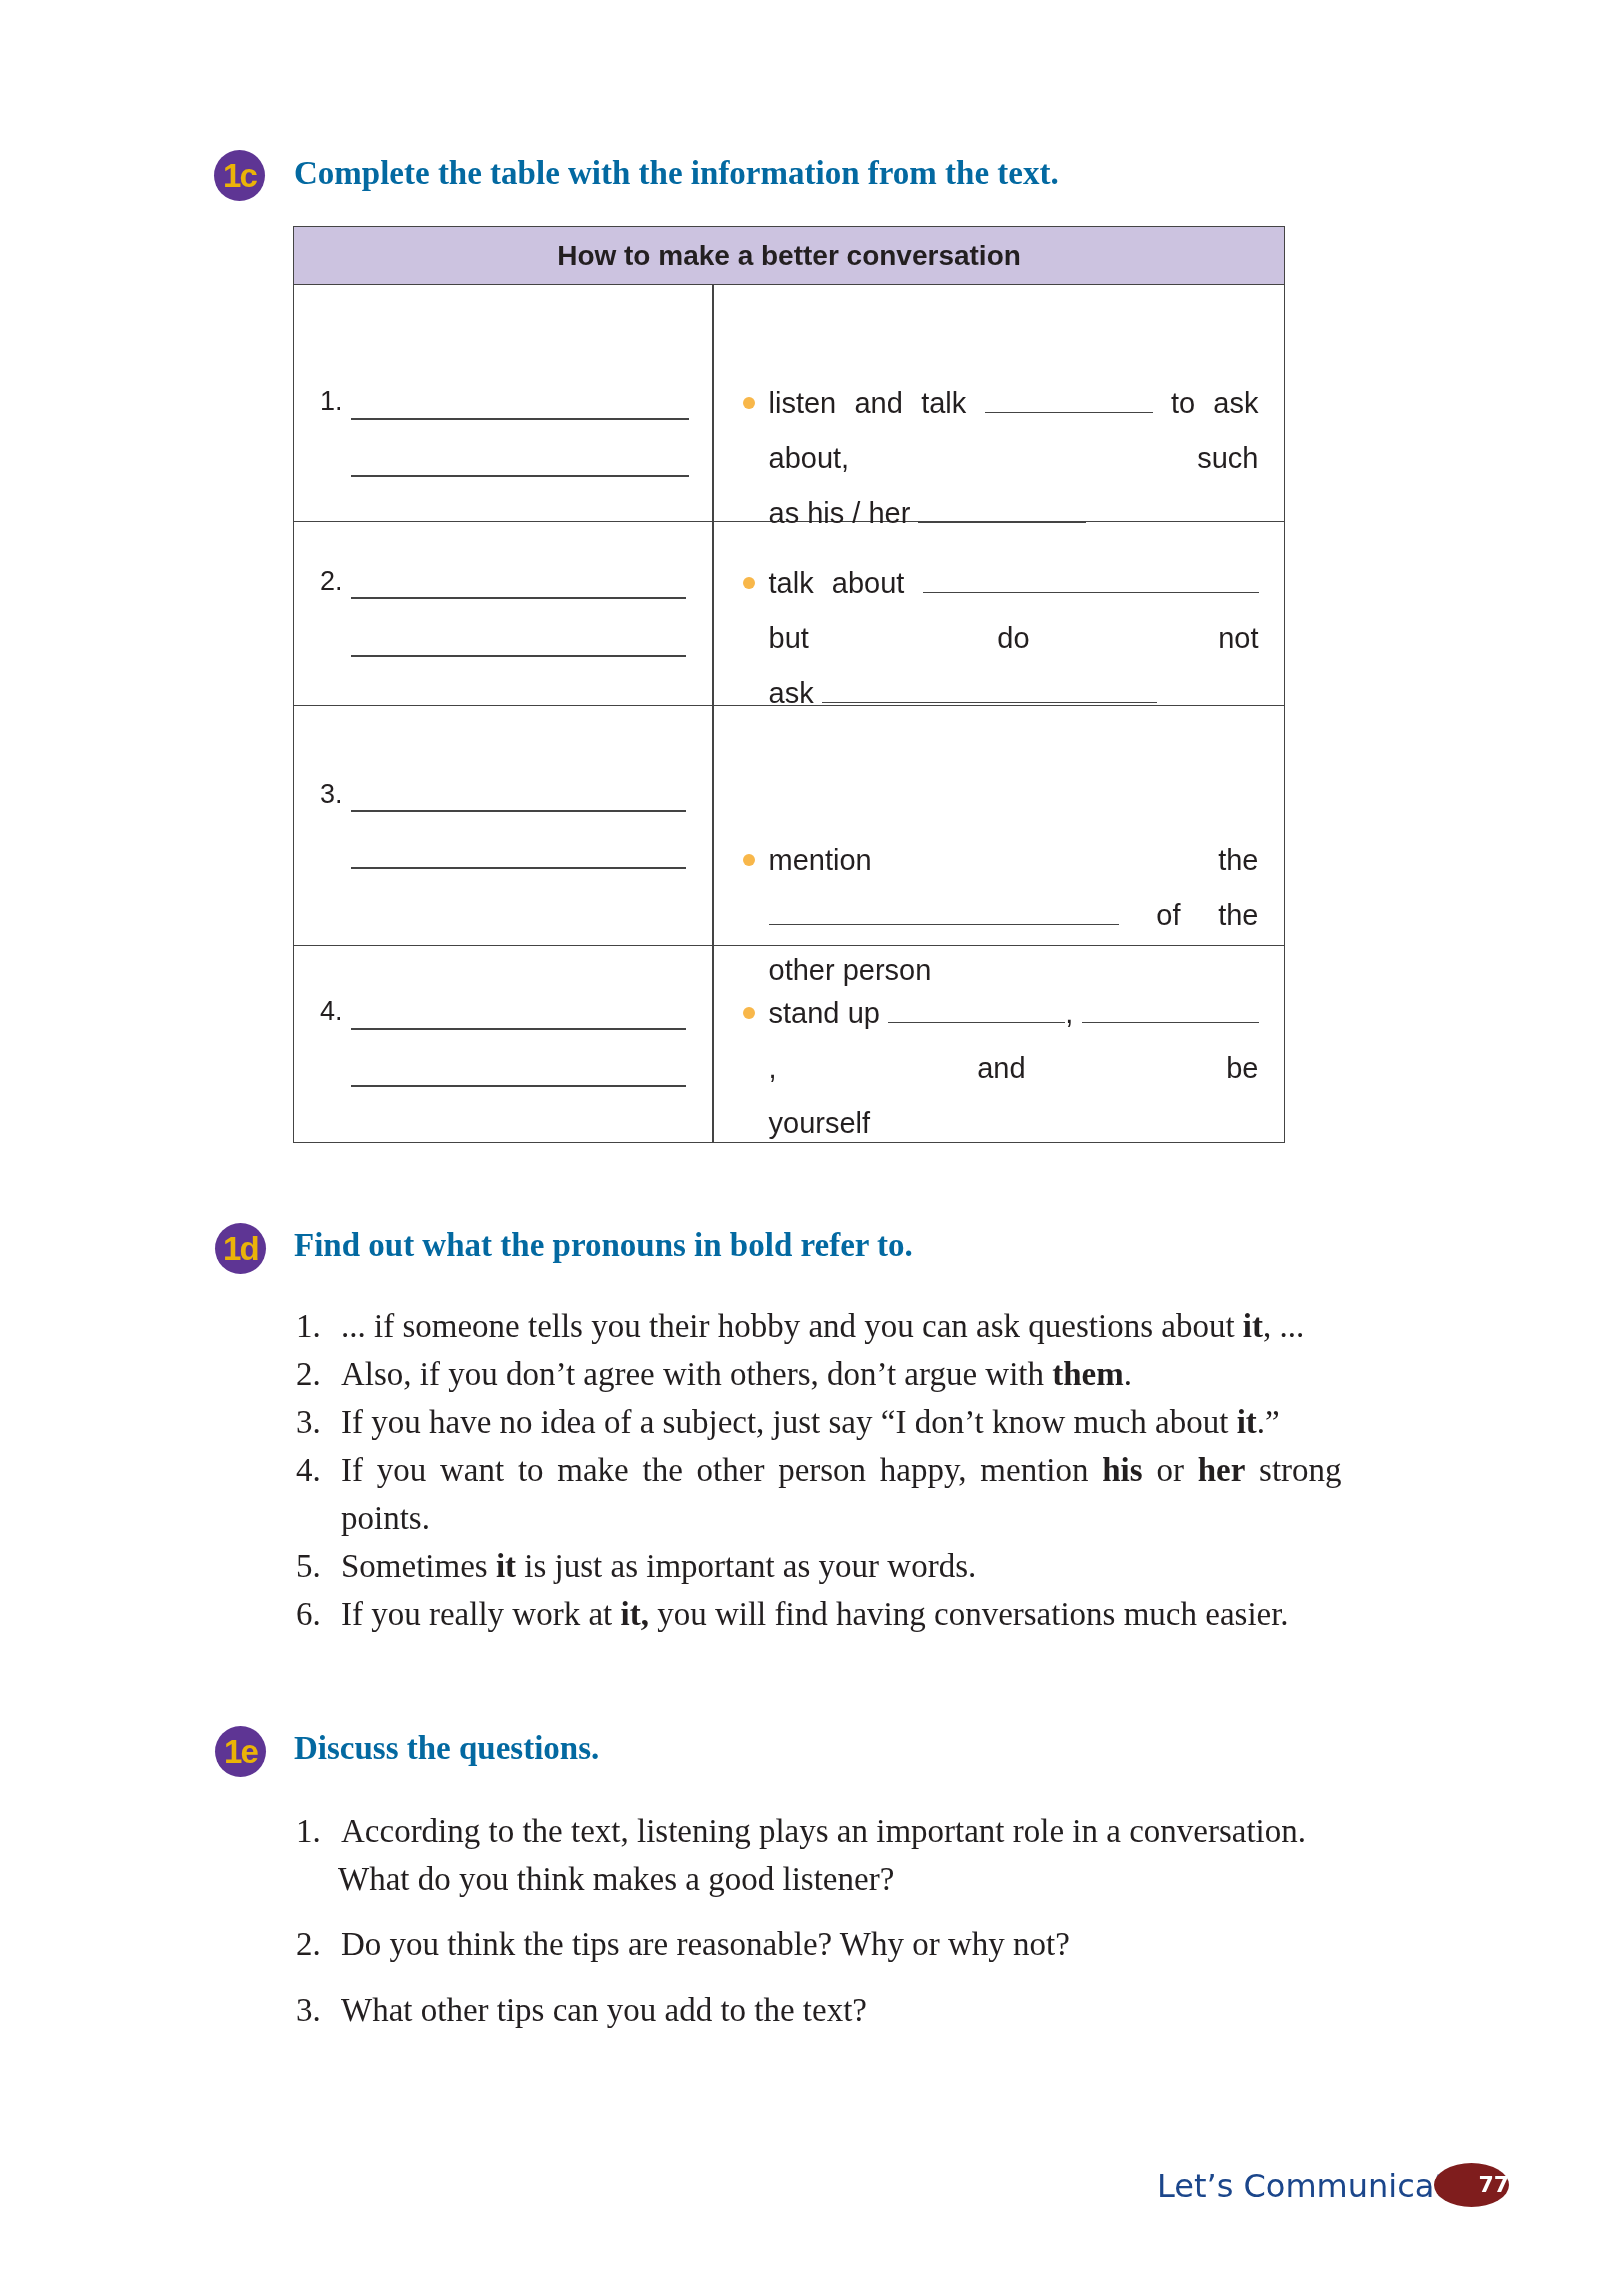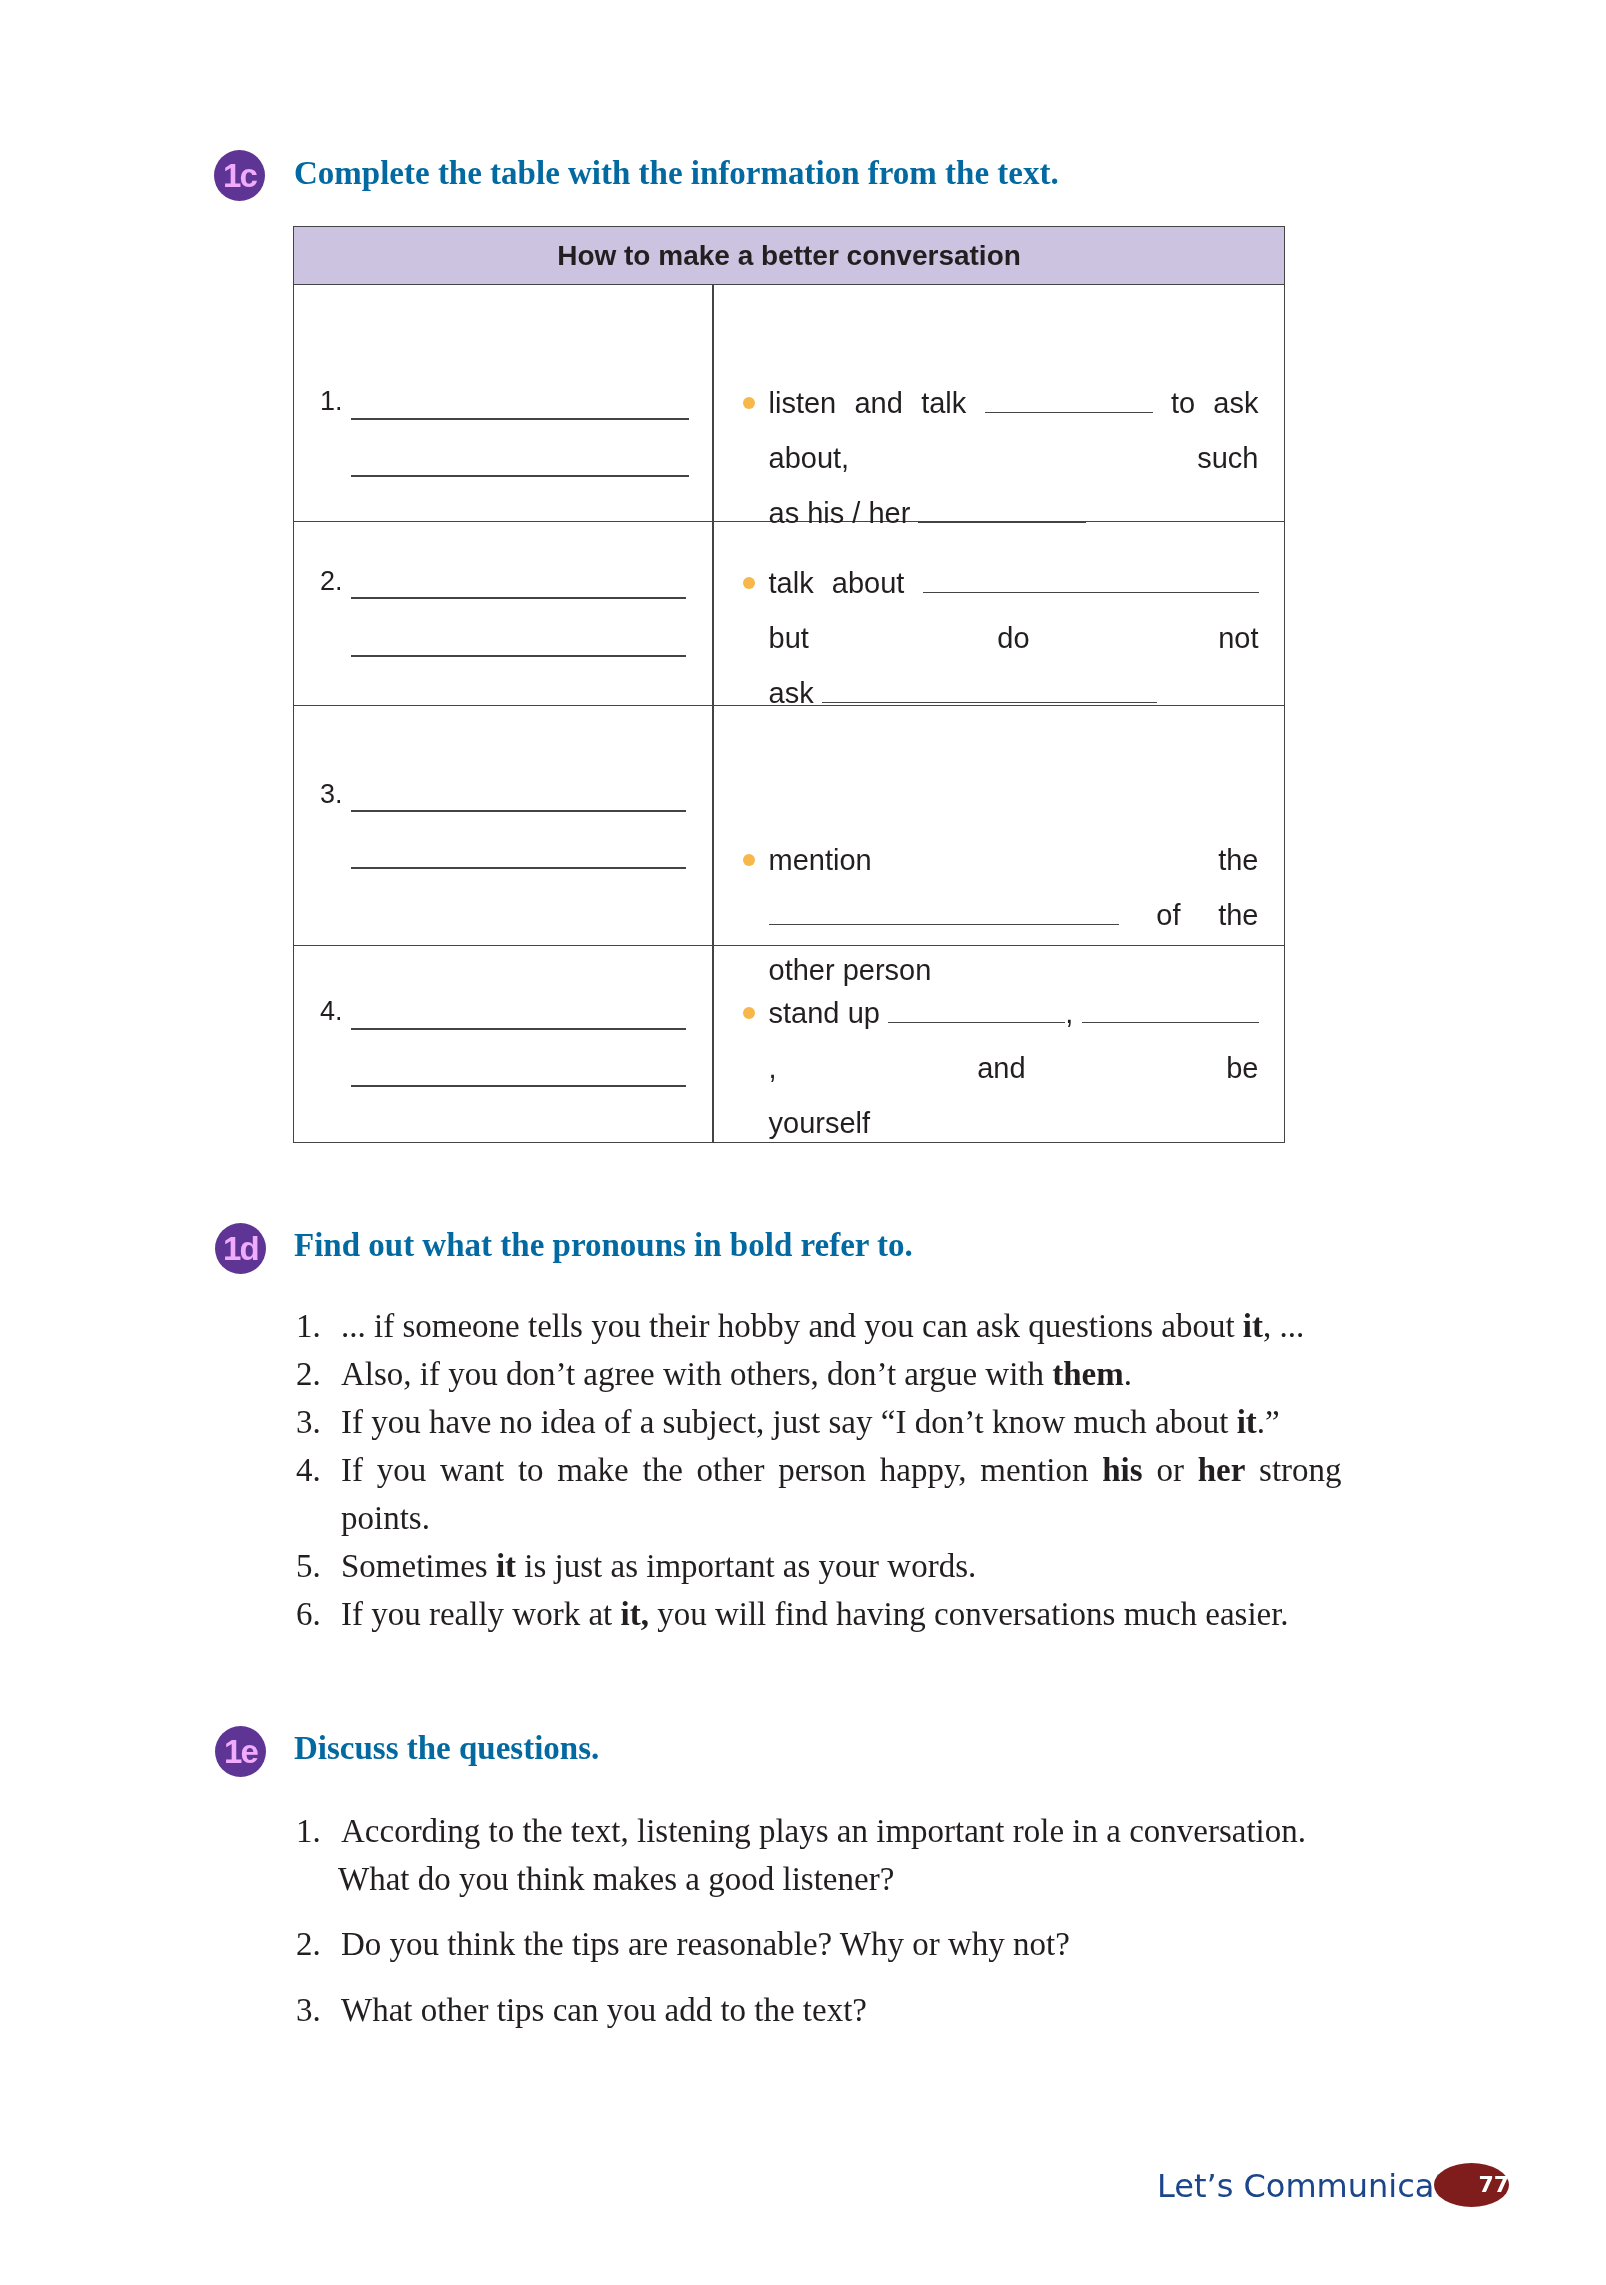--- a/index.html
+++ b/index.html
@@ -1,17 +1,17 @@
 <!DOCTYPE html>
 <html style="font-size:14.5px"><head>
 <meta charset="utf-8">
 <style>
   html, body { margin:0; padding:0; background:#ffffff; }
   body { width:1606px; height:2286px; position:relative; overflow:hidden; color:#231f20; }
-  .badge { position:absolute; width:51px; height:51px; border-radius:50%; background:#5e3594; color:#f0abfc;
+  .badge { position:absolute; width:51px; height:51px; border-radius:50%; background:#5e3594; color:#eab308;
     font-family:"Liberation Sans", sans-serif; font-weight:bold; font-size:33px; line-height:51px; text-align:center; letter-spacing:-1.8px; }
   .sec-title { position:absolute; font-family:"Liberation Serif", serif; font-weight:bold; font-size:33px; color:#0369a1; white-space:nowrap; }
 
   .tbl { position:absolute; left:293px; top:226px; width:992px; height:917px; border:1.8px solid #444; box-sizing:border-box; font-family:"DejaVu Sans", sans-serif; }
   .tbl .hrow { position:absolute; left:0; right:0; box-sizing:border-box; border-bottom:1.8px solid #444; }
   .tbl .h1 { top:0; height:58px; background:#ccc3e0; }
   .tbl .h2 { top:58px; height:60px; background:#e1dbee; }
   .tbl .hcell { position:absolute; top:0; height:100%; display:flex; align-items:center; justify-content:center; font-weight:bold; font-size:28px; color:#231f20; font-family:"Liberation Sans", sans-serif; }
   .tbl .vdiv { position:absolute; top:58px; bottom:0; left:418px; width:1.8px; background:#444; }
   .tbl .brow { position:absolute; left:0; right:0; box-sizing:border-box; border-bottom:1.8px solid #444; }

